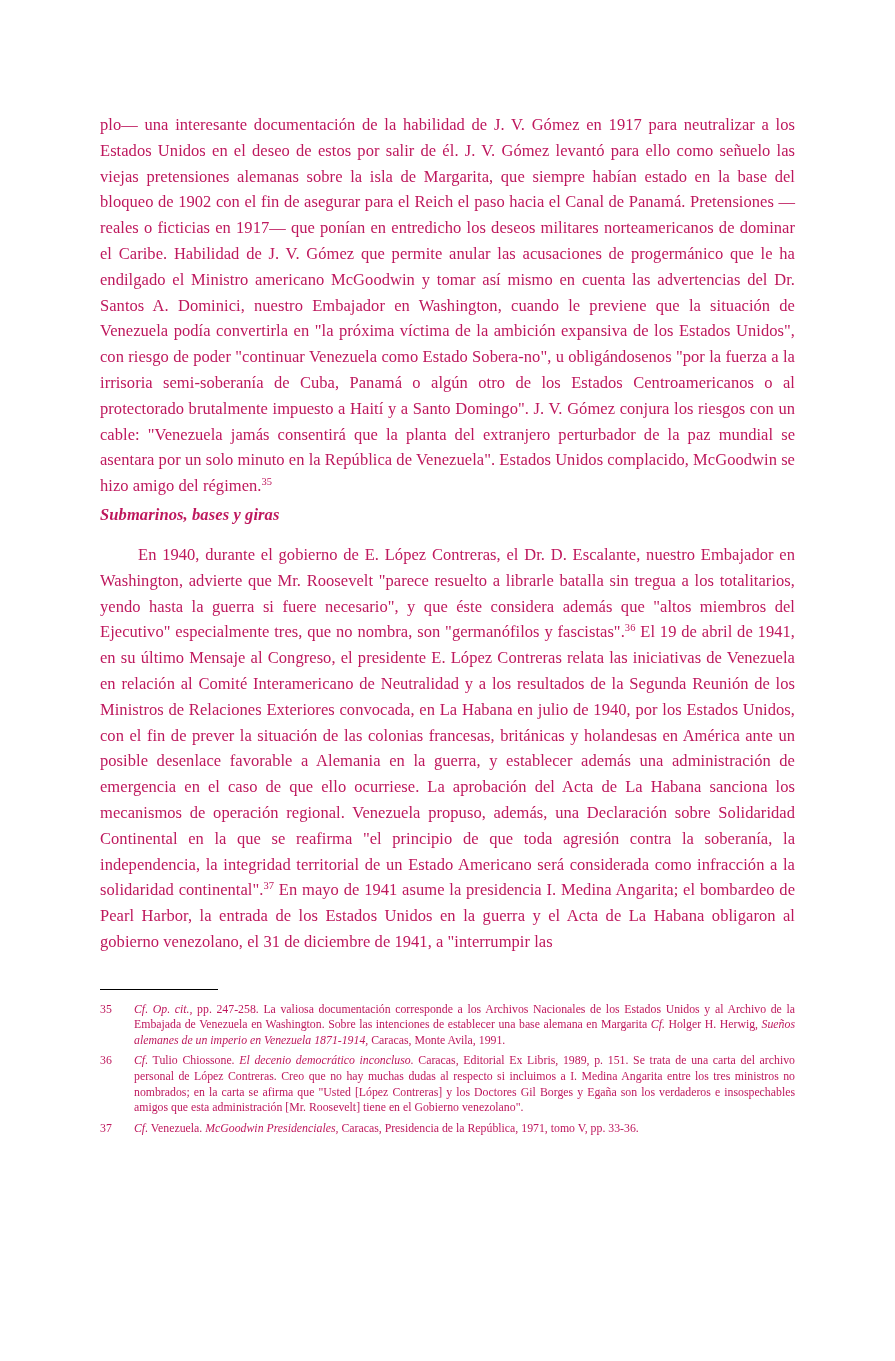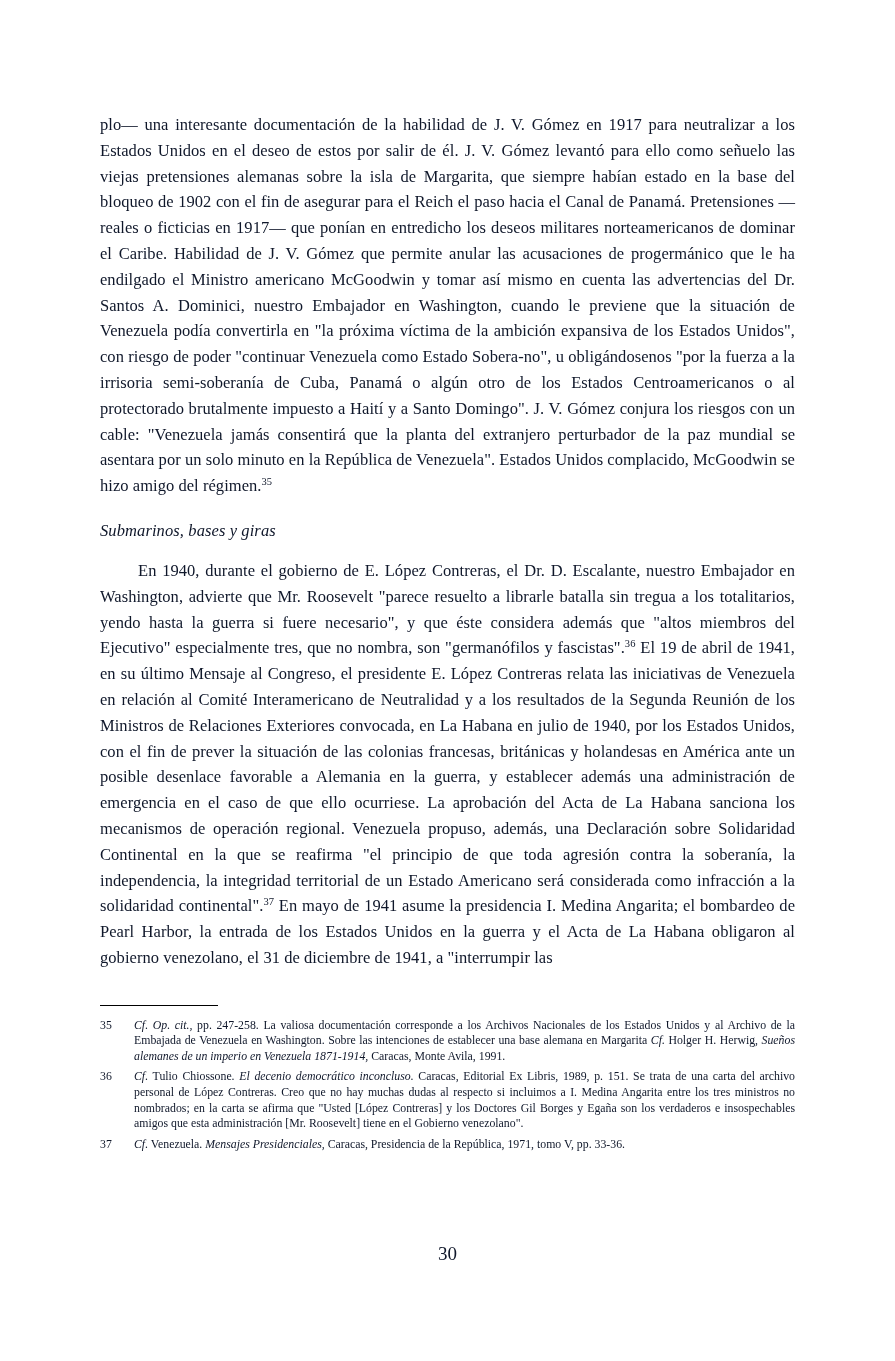--- a/index.html
+++ b/index.html
@@ -6,21 +6,21 @@
     margin: 0;
     padding: 0;
     background: #ffffff;
   }
   .page {
     position: relative;
     width: 895px;
     height: 1361px;
     background: #ffffff;
     font-family: "Liberation Serif", serif;
-    color: #0f172a;
+    color: #be185d;
     overflow: hidden;
   }
   .content {
     position: absolute;
     left: 100px;
     top: 112px;
     width: 695px;
   }
   .body-text p {
     margin: 0;
@@ -34,23 +34,23 @@
     text-indent: 38px;
     margin-top: 17px;
   }
   sup {
     font-size: 10.5px;
     vertical-align: super;
     line-height: 0;
   }
   .section-head {
     font-style: italic;
-    font-weight: normal;
+    font-weight: bold;
     font-size: 16.5px;
-    margin: 22px 0 16px 0;
+    margin: 6px 0 16px 0;
     letter-spacing: 0.1px;
   }
   .rule {
     margin-top: 34px;
     width: 118px;
     height: 1px;
     background: #000;
   }
   .notes {
     margin-top: 12px;
@@ -104,20 +104,19 @@
       <div class="note">
         <div class="note-num">35</div>
         <div class="note-body"><i>Cf. Op. cit.,</i> pp. 247-258. La valiosa documentación corresponde a los Archivos Nacionales de los Estados Unidos y al Archivo de la Embajada de Venezuela en Washington. Sobre las intenciones de establecer una base alemana en Margarita <i>Cf.</i> Holger H. Herwig, <i>Sueños alemanes de un imperio en Venezuela 1871-1914,</i> Caracas, Monte Avila, 1991.</div>
       </div>
       <div class="note">
         <div class="note-num">36</div>
         <div class="note-body"><i>Cf.</i> Tulio Chiossone. <i>El decenio democrático inconcluso.</i> Caracas, Editorial Ex Libris, 1989, p. 151. Se trata de una carta del archivo personal de López Contreras. Creo que no hay muchas dudas al respecto si incluimos a I. Medina Angarita entre los tres ministros no nombrados; en la carta se afirma que "Usted [López Contreras] y los Doctores Gil Borges y Egaña son los verdaderos e insospechables amigos que esta administración [Mr. Roosevelt] tiene en el Gobierno venezolano".</div>
       </div>
       <div class="note">
         <div class="note-num">37</div>
-        <div class="note-body"><i>Cf.</i> Venezuela. <i>Mensajes Presidenciales,</i> Caracas, Presidencia de la República, 1971, tomo V, pp. 33-36.</div>
+        <div class="note-body"><i>Cf.</i> Venezuela. <i>McGoodwin Presidenciales,</i> Caracas, Presidencia de la República, 1971, tomo V, pp. 33-36.</div>
       </div>
     </div>
 
   </div>
 
-  <div class="folio">30</div>
 </div>
 
 </body></html>

